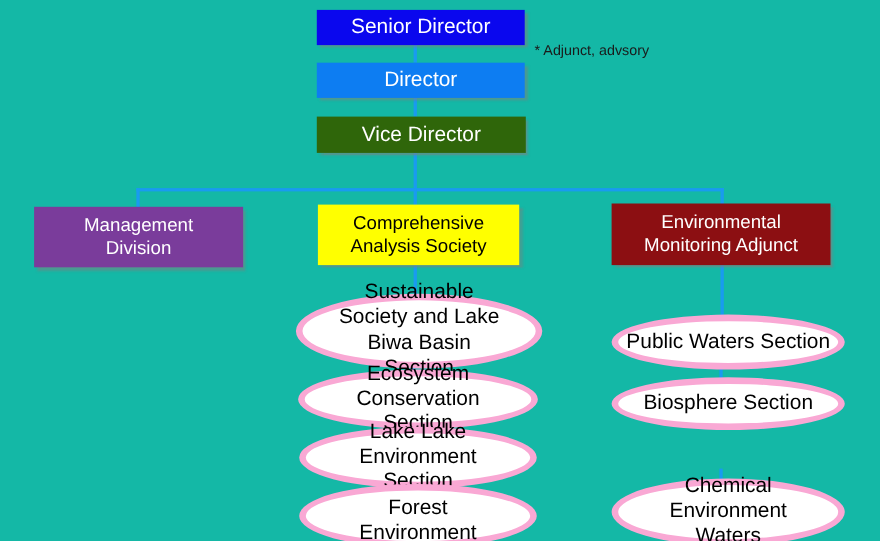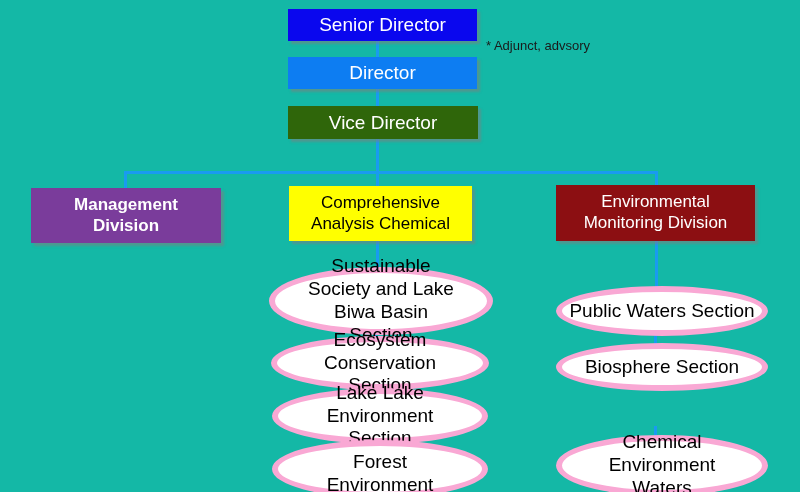--- a/index.html
+++ b/index.html
@@ -26,21 +26,21 @@
 
   
   #senior{left:288px;top:9px;width:189px;height:32px;background:#0a07ee;}
   #director{left:288px;top:57px;width:189px;height:32px;background:#0d7df2;}
   #vice{left:288px;top:106px;width:190px;height:33px;background:#2f660a;}
   
   #note{left:486px;top:19px;width:160px;height:18px;justify-content:flex-start;
         font-size:13px;color:#1a1a1a;text-align:left;margin-top:17px;}
 
   
-  #mgmt{left:31px;top:188px;width:190px;height:55px;background:#7a3c9b;font-weight:bold;}
+  #mgmt{left:31px;top:188px;width:190px;height:55px;background:#7a3c9b;}
   #mgmt span{max-width:140px;}
   #comp{left:289px;top:186px;width:183px;height:55px;background:#ffff00;color:#000;}
   #comp span{max-width:160px;}
   #envm{left:556px;top:185px;width:199px;height:56px;background:#8c0f12;}
   #envm span{max-width:165px;}
 
   
   #eA1{left:269px;top:267px;width:212px;height:56px;} #eA1 span{max-width:150px;}
   #eA2{left:271px;top:336px;width:206px;height:42px;} #eA2 span{max-width:135px;}
   #eA3{left:272px;top:388px;width:204px;height:44px;} #eA3 span{max-width:122px;}
@@ -100,24 +100,24 @@
     <span>Director</span>
   </div>
   <div class="node rect lvl" id="vice">
     <span>Vice Director</span>
   </div>
 
   <div class="node rect div-box" id="mgmt">
     <span>Management Division</span>
   </div>
   <div class="node rect div-box" id="comp">
-    <span>Comprehensive Analysis Chemical</span>
+    <span>Comprehensive Analysis Society</span>
   </div>
   <div class="node rect div-box" id="envm">
-    <span>Environmental Monitoring Division</span>
+    <span>Environmental Monitoring Adjunct</span>
   </div>
 
   <div class="node ellipse" id="eA1">
     <span>Sustainable Society and Lake Biwa Basin Section</span>
   </div>
   <div class="node ellipse" id="eA2">
     <span>Ecosystem Conservation Section</span>
   </div>
   <div class="node ellipse" id="eA3">
     <span>Lake Lake Environment Section</span>

